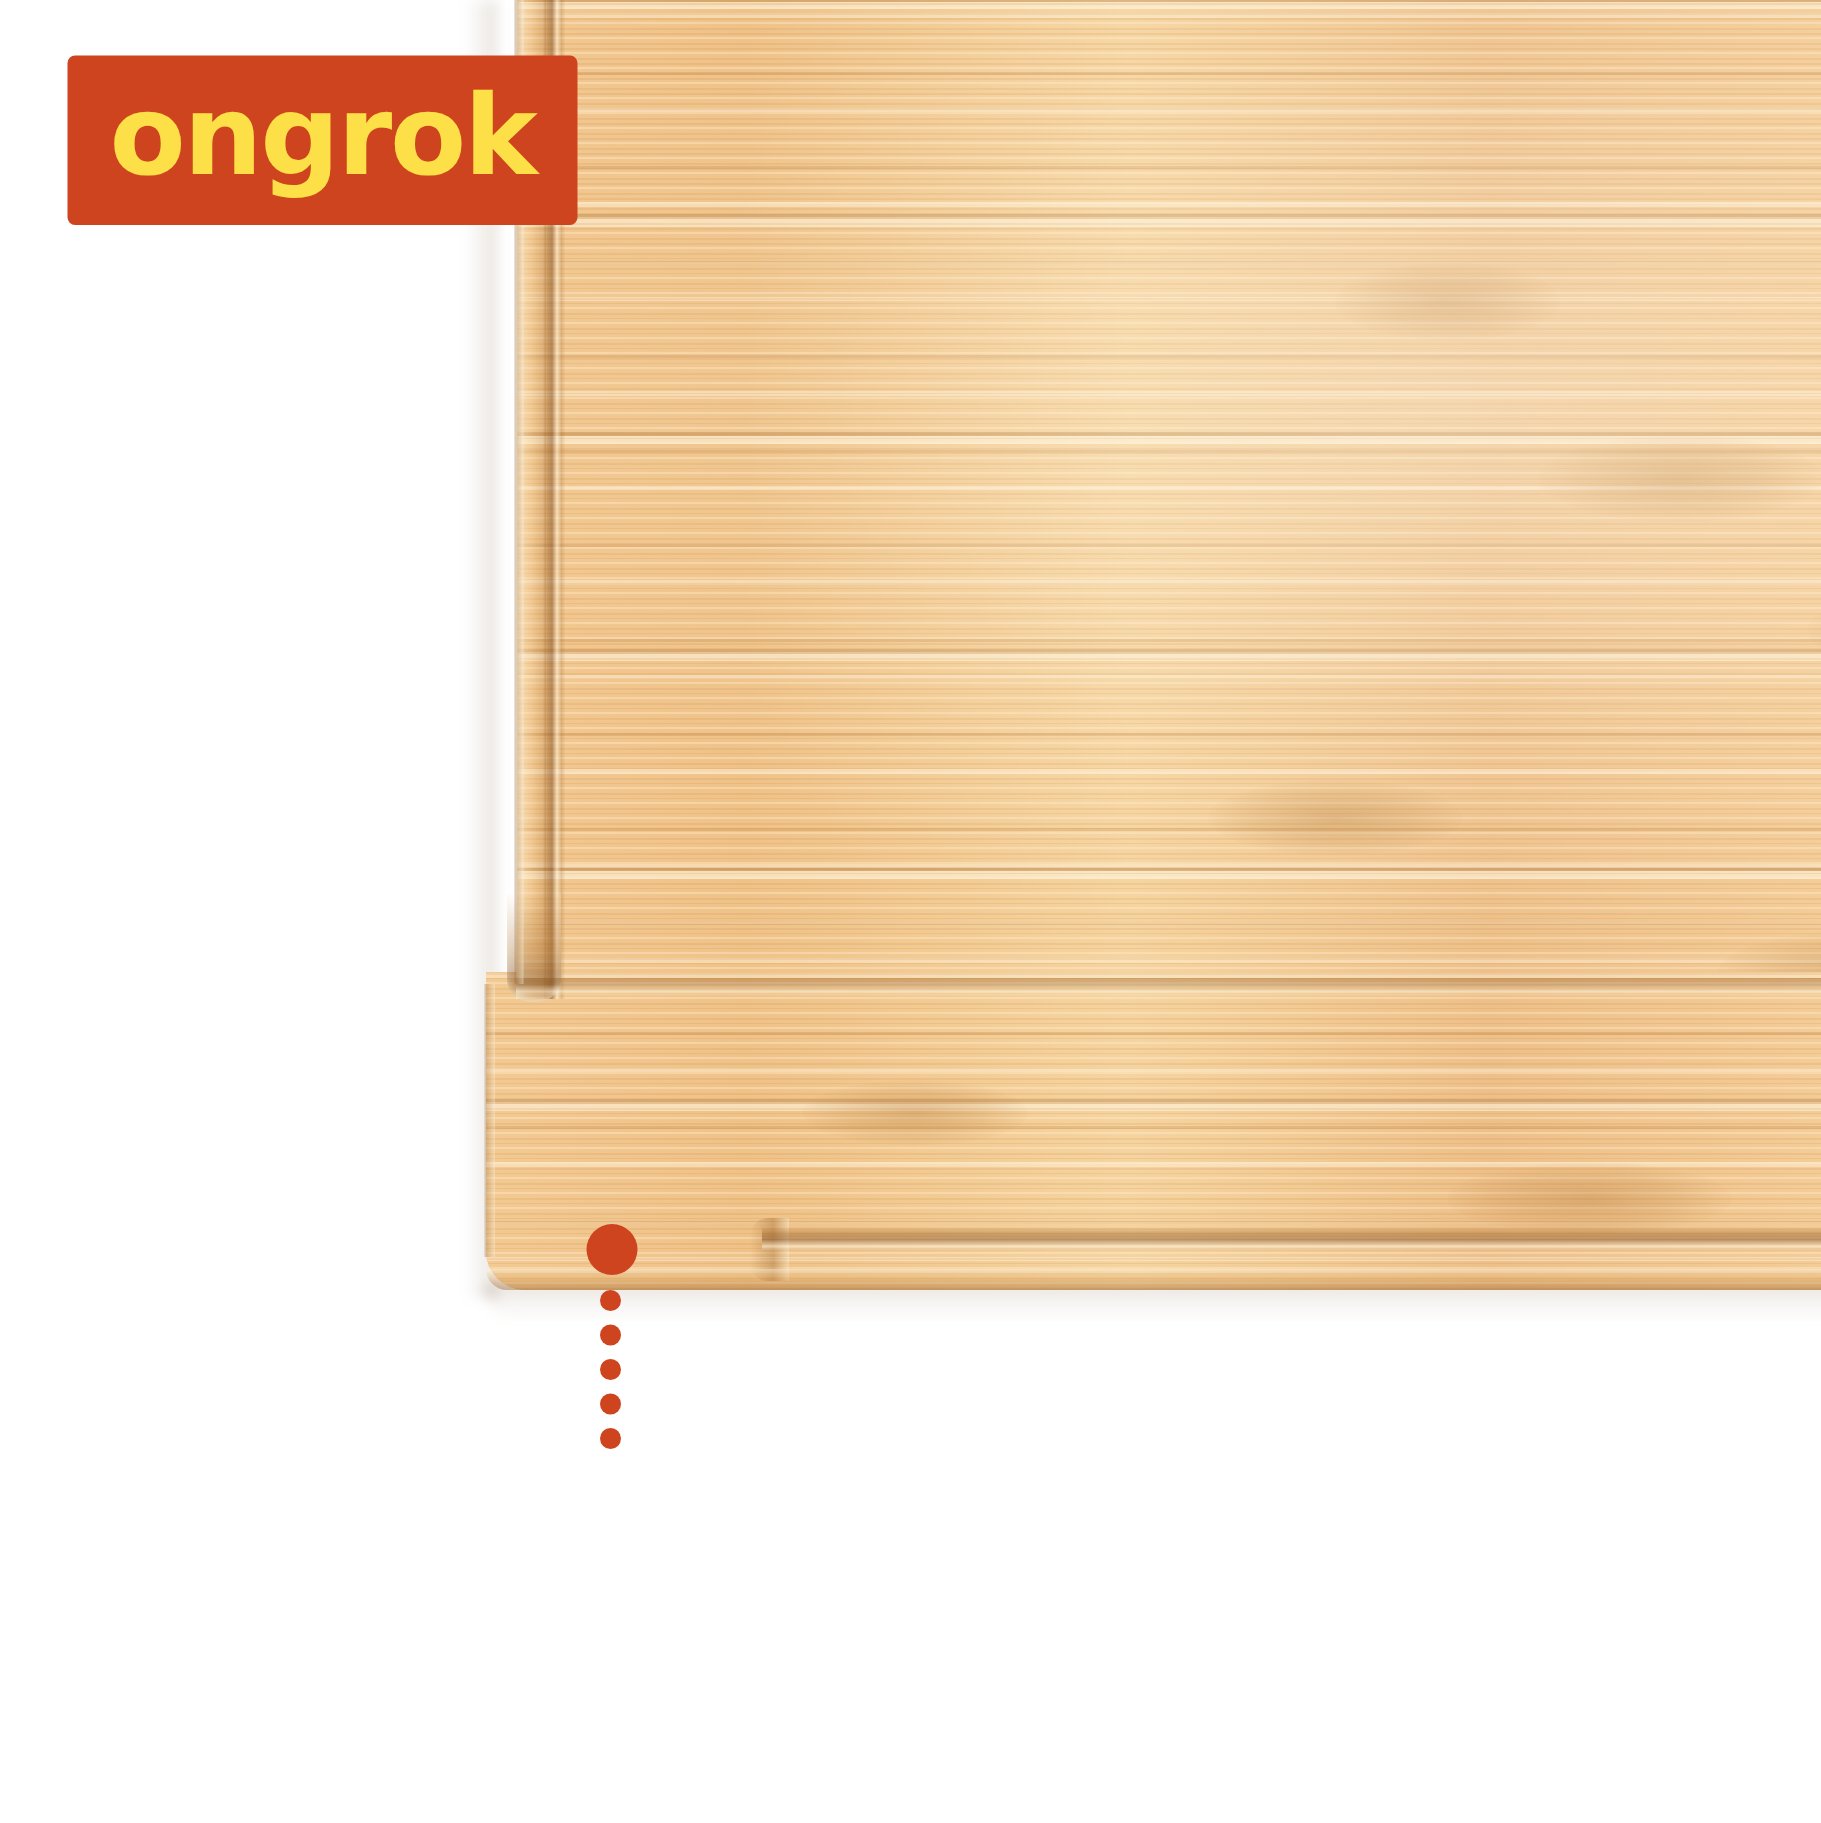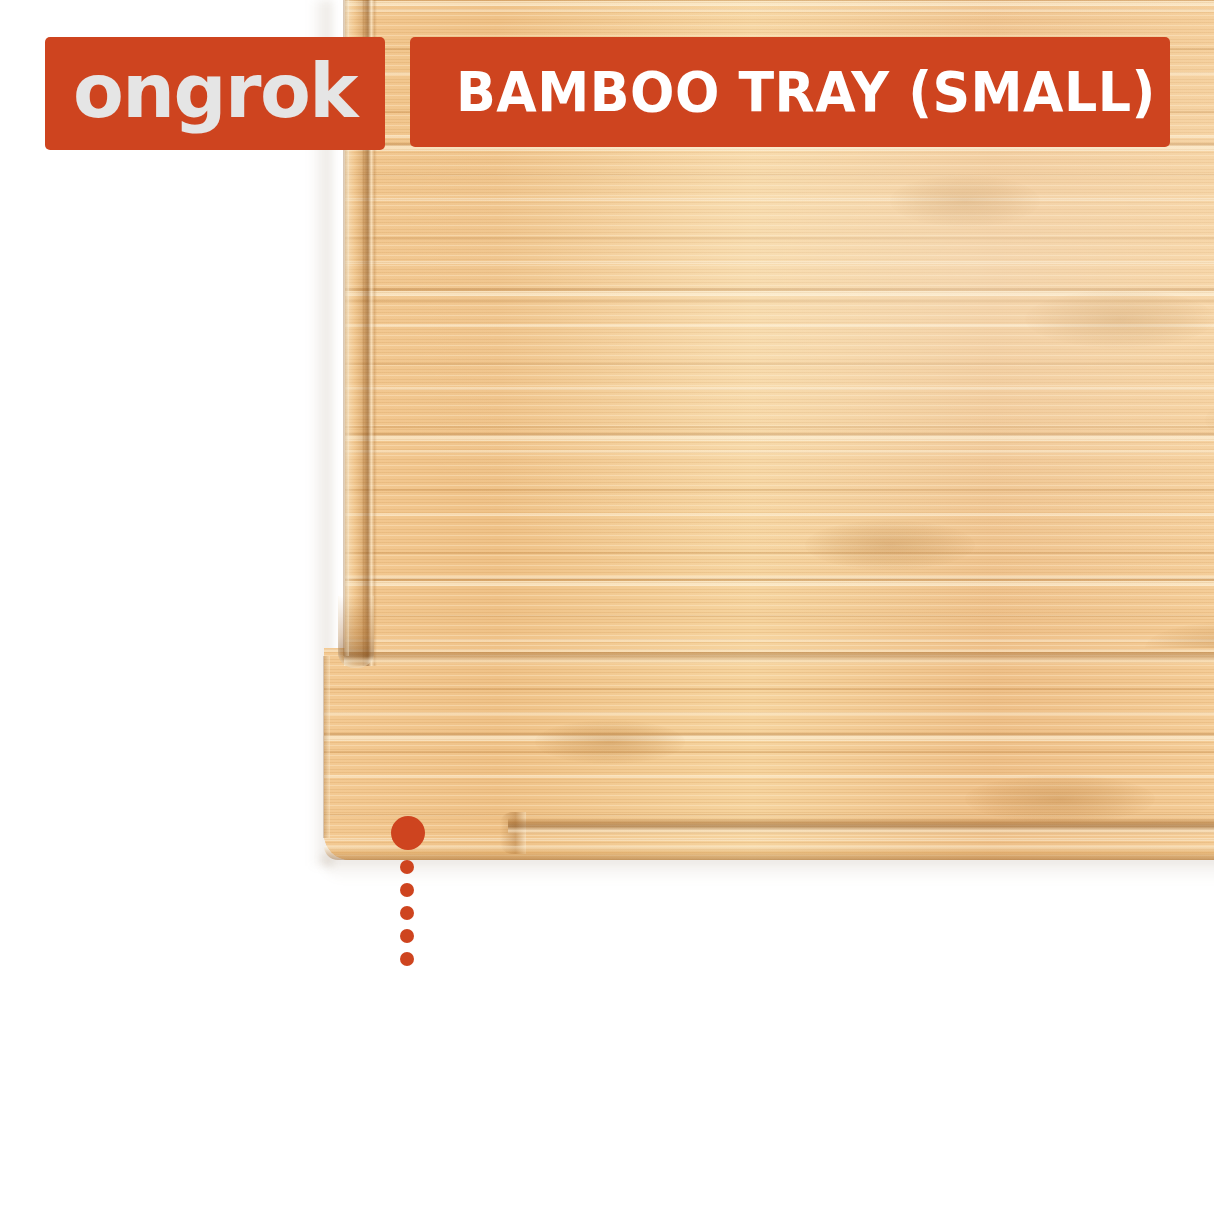--- a/index.html
+++ b/index.html
@@ -288,21 +288,21 @@
 
   .logo-banner {
     left: 45px;
     top: 37px;
     width: 340px;
     height: 113px;
     border-radius: 5px;
     justify-content: center;
   }
   .logo-text {
-    color: #e5e5e5;
+    color: #fde047;
     font-family: "DejaVu Sans", sans-serif;
     font-size: 74px;
     font-weight: 700;
     letter-spacing: -1.5px;
     line-height: 1;
     padding-bottom: 6px;
     white-space: nowrap;
   }
 
   .title-banner {
@@ -415,23 +415,20 @@
 
     <div class="edge-left-upper"></div>
     <div class="edge-left-lower"></div>
     <div class="edge-bottom"></div>
   </div>
 
   <div class="banner logo-banner">
     <span class="logo-text">ongrok</span>
   </div>
 
-  <div class="banner title-banner">
-    <span class="title-text">BAMBOO TRAY (SMALL)</span>
-  </div>
 
   <div class="callout-dot"></div>
 
   <div class="leader">
     <i style="top:0px;"></i>
     <i style="top:23px;"></i>
     <i style="top:46px;"></i>
     <i style="top:69px;"></i>
     <i style="top:92px;"></i>
   </div>

